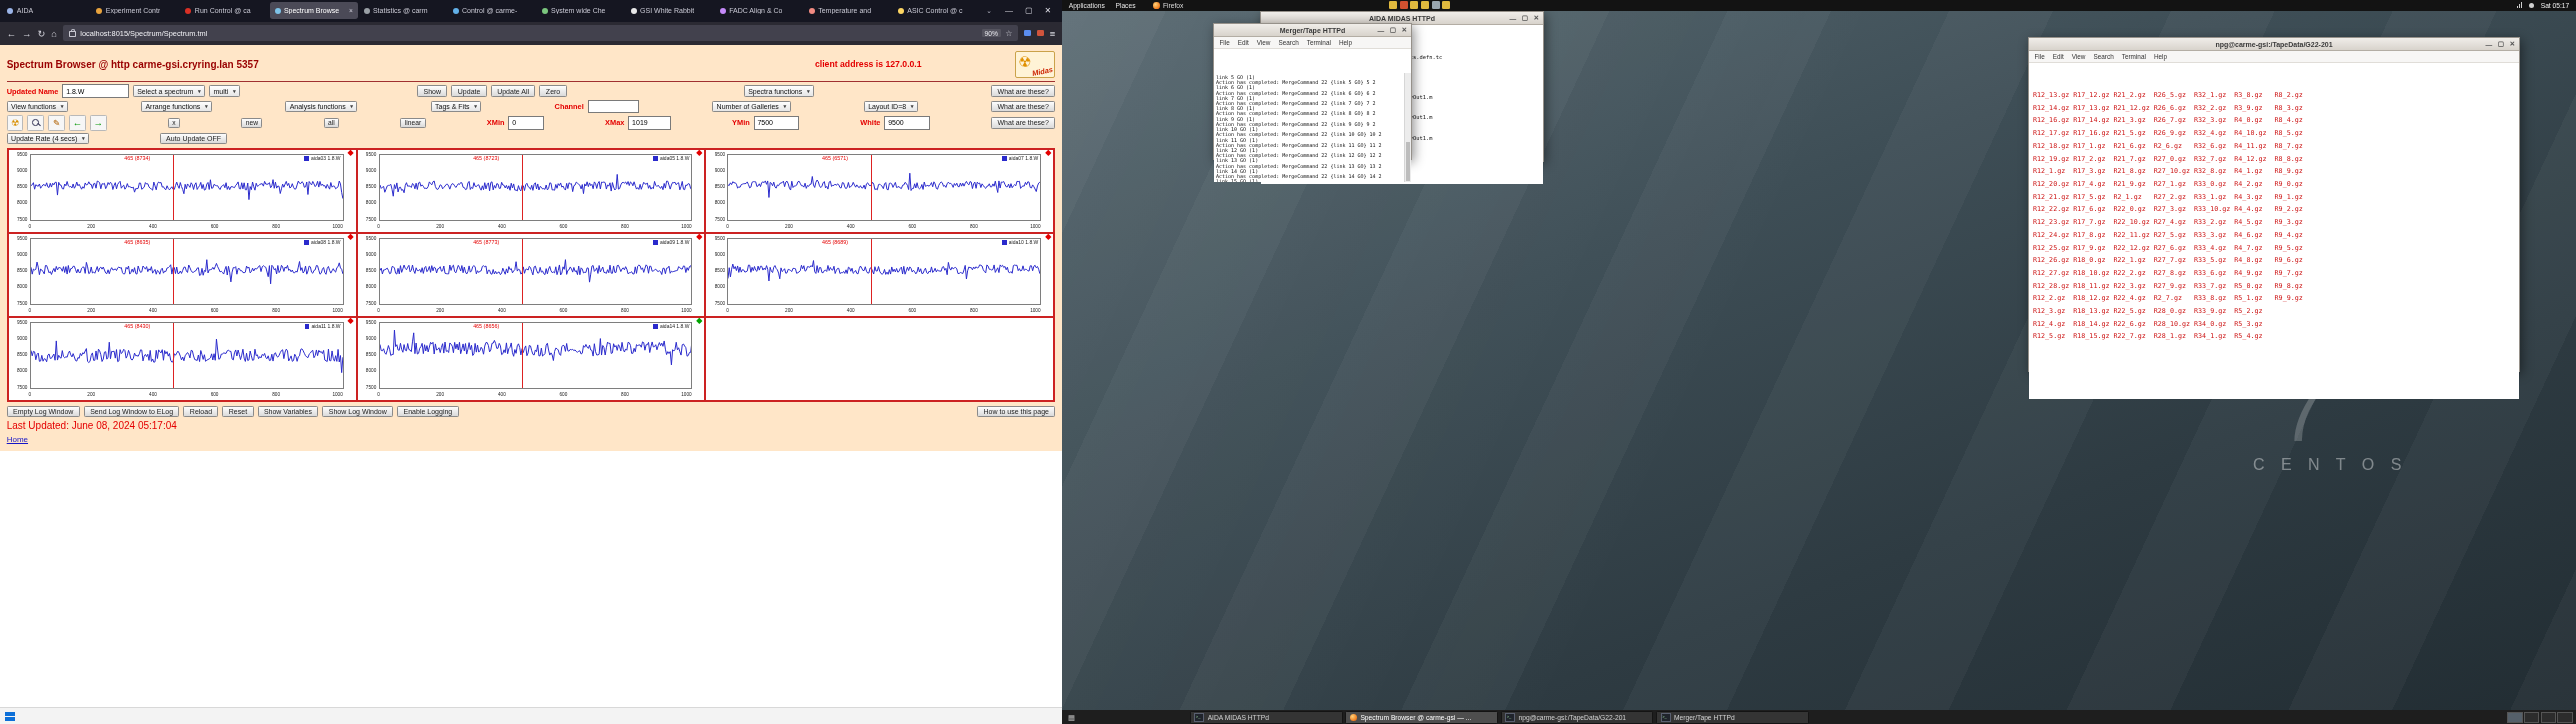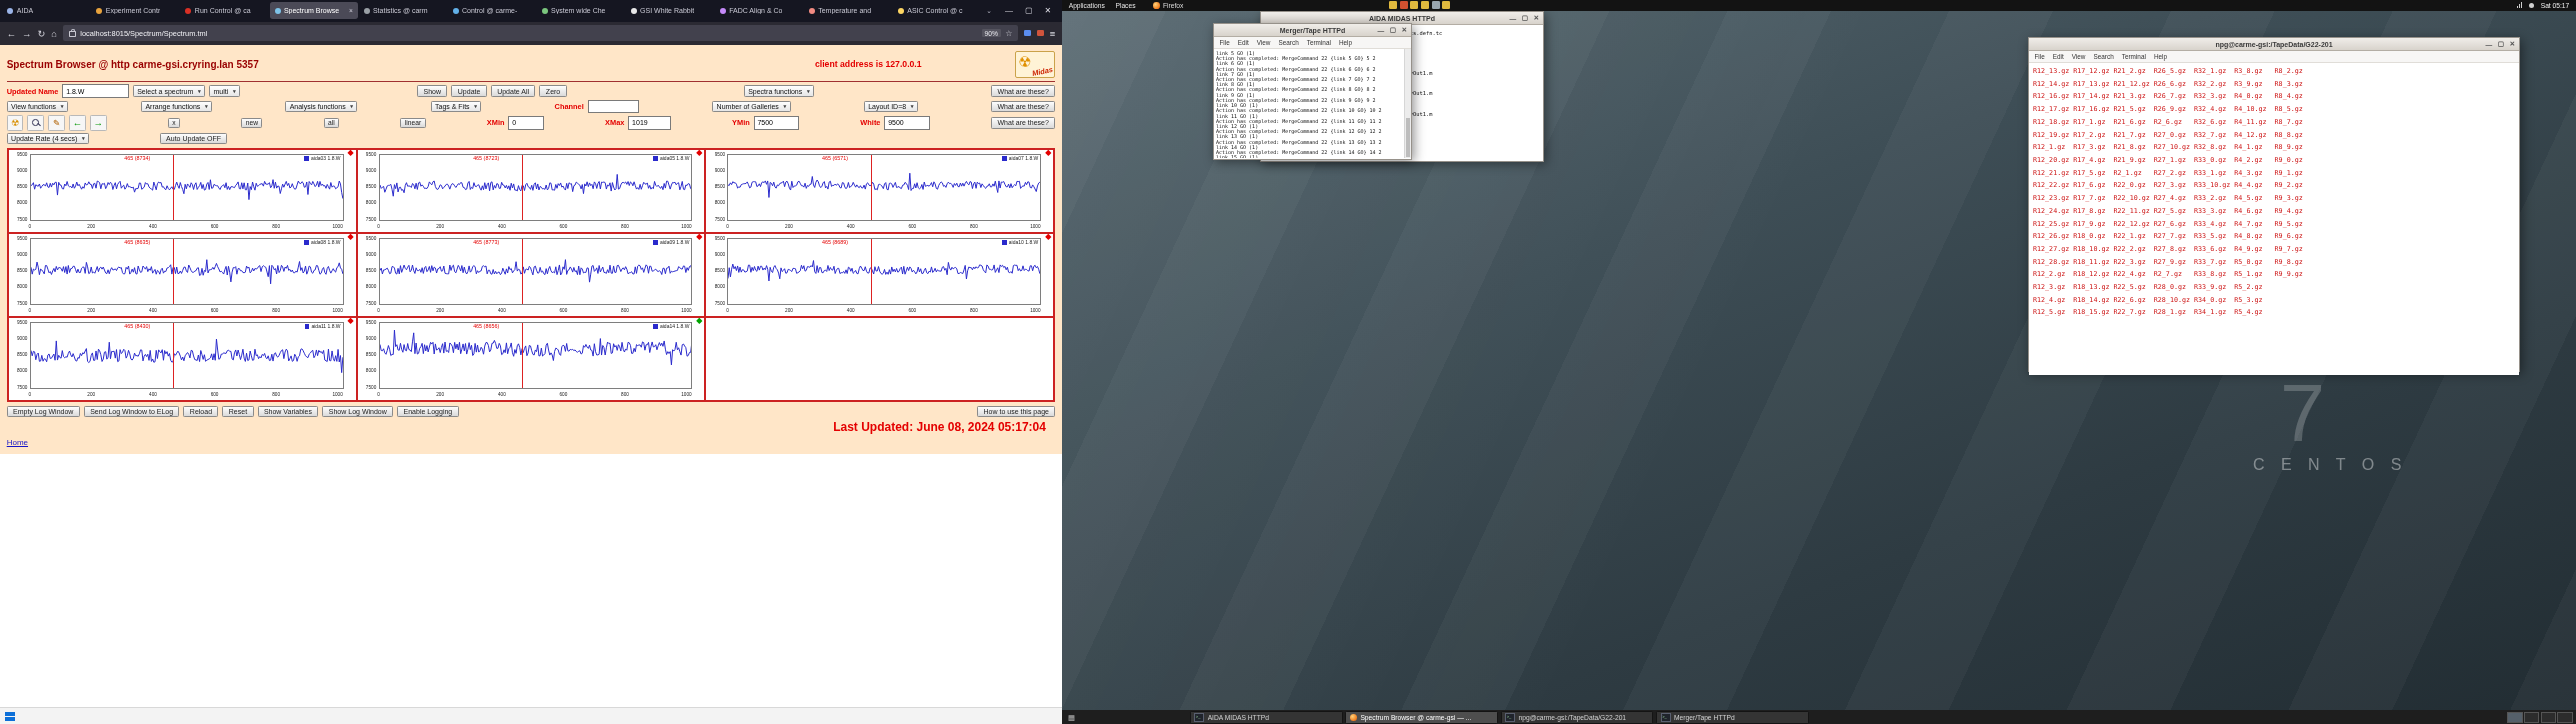--- a/index.html
+++ b/index.html
@@ -73,21 +73,21 @@
   .cursorline{position:absolute;top:0;bottom:0;left:45.6%;width:0.7px;background:#dd2222;}
   .mlabel{position:absolute;top:0.7px;left:30%;font-size:5.4px;color:#e40000;white-space:nowrap;}
   .legend{position:absolute;top:0.7px;right:2px;font-size:5px;color:#222;display:flex;gap:2px;align-items:center;}
   .sw{width:4.7px;height:4.7px;background:#2a2acc;display:inline-block;}
   .xticks{position:absolute;left:21px;right:12px;bottom:1.3px;height:6.7px;font-size:4.7px;color:#222;}
   .xticks span{position:absolute;transform:translateX(-50%);}
   .diamond{position:absolute;top:-1.3px;right:2px;color:#e40000;font-size:8px;z-index:2;}
   .diamond.green{color:#00a400;}
 
   .footrow{margin-top:4px;}
-  .lastupd{display:block;text-align:right;color:#e40000;font-weight:bold;font-size:12px;margin:2.7px 9.4px 1.3px 0;}
+  .lastupd{display:block;color:#e40000;font-weight:normal;font-size:10px;margin:2.7px 9.4px 1.3px 0;}
   .homelink{color:#1515c8;text-decoration:underline;font-size:8px;}
 
   .win-task{height:17.4px;background:#f3f3f3;border-top:0.7px solid #d8d8d8;display:flex;align-items:center;
             padding:0 5.4px;flex:none;gap:6.7px;}
   .winflag{width:9.4px;height:9.4px;display:grid;grid-template-columns:1fr 1fr;grid-template-rows:1fr 1fr;gap:0.7px;}
   .winflag i{background:#0d6fd8;}
 
   
   .mon-right{width:1514px;height:725px;display:flex;flex-direction:column;position:relative;}
   .gnome-top{height:10.7px;background:#131313;color:#e6e6e6;display:flex;align-items:center;gap:10.7px;
@@ -113,21 +113,21 @@
   .wm .brand{letter-spacing:6px;font-size:16px;opacity:0.40;margin-top:2.7px;}
 
   .xwin{position:absolute;background:#fff;border:0.7px solid #96918a;box-shadow:2px 3.4px 10.7px rgba(0,0,0,0.45);}
   .xtitle{height:12.7px;background:linear-gradient(#f0ede9,#d8d3cc);border-bottom:0.7px solid #b3ada4;
           display:flex;align-items:center;justify-content:center;font-size:7px;font-weight:bold;
           color:#3a3a3a;position:relative;white-space:nowrap;overflow:hidden;}
   .xbtns{position:absolute;right:4px;top:0;bottom:0;display:flex;gap:5.4px;align-items:center;
          font-size:6.7px;color:#555;}
   .xmenu{height:10.7px;display:flex;gap:8px;align-items:center;font-size:6.4px;color:#333;padding:0 5.4px;
          background:#f7f6f5;border-bottom:0.7px solid #e0ddd8;}
-  .xbody{position:relative;background:#fff;overflow:hidden;}
+  .xbody{position:relative;background:#fff;overflow:hidden;margin-top:24px;}
   .term{font-family:"DejaVu Sans Mono",monospace;color:#111;margin:0;white-space:pre;}
   .aida-body .term{font-size:5.4px;line-height:6.7px;padding:4.7px 2.7px;}
   .merger-body .term{font-size:5px;line-height:5.2px;padding:2px 8px 2px 2px;}
   .mscroll{position:absolute;right:0;top:0;bottom:0;width:6px;background:#ececec;border-left:0.7px solid #d6d6d6;}
   .mthumb{position:absolute;left:0.7px;right:0.7px;bottom:1.3px;height:36%;background:#bdbdbd;}
   .tape-body{padding:2px 4px;}
   .tape-body .filelist{font-size:6.7px;line-height:12.7px;color:#cc1111;font-family:"DejaVu Sans Mono",monospace;
                        margin:0;white-space:pre;}
   .cmdline{font-size:6.7px;line-height:12.7px;color:#111;font-family:"DejaVu Sans Mono",monospace;white-space:pre;}
   .cursorblk{display:inline-block;width:4px;height:7.4px;background:#222;vertical-align:-1.3px;margin-left:1.3px;}

